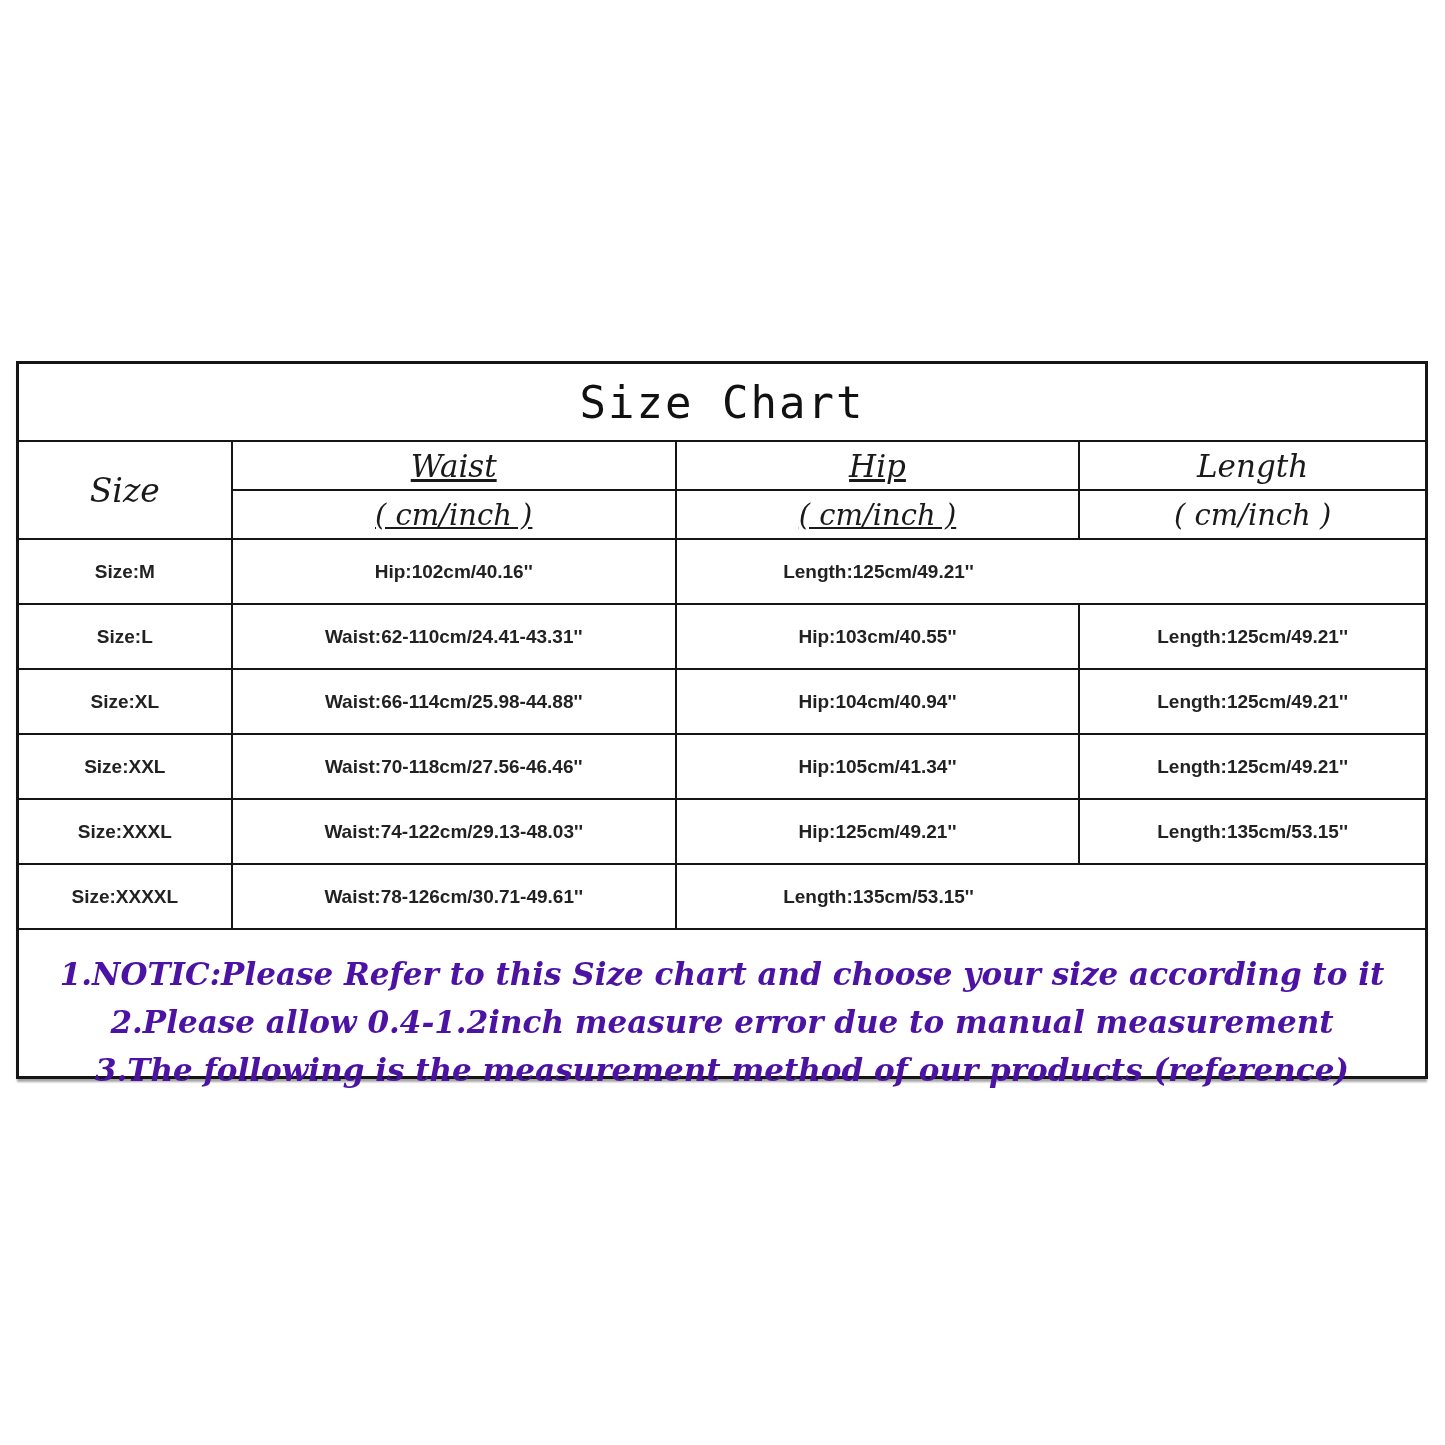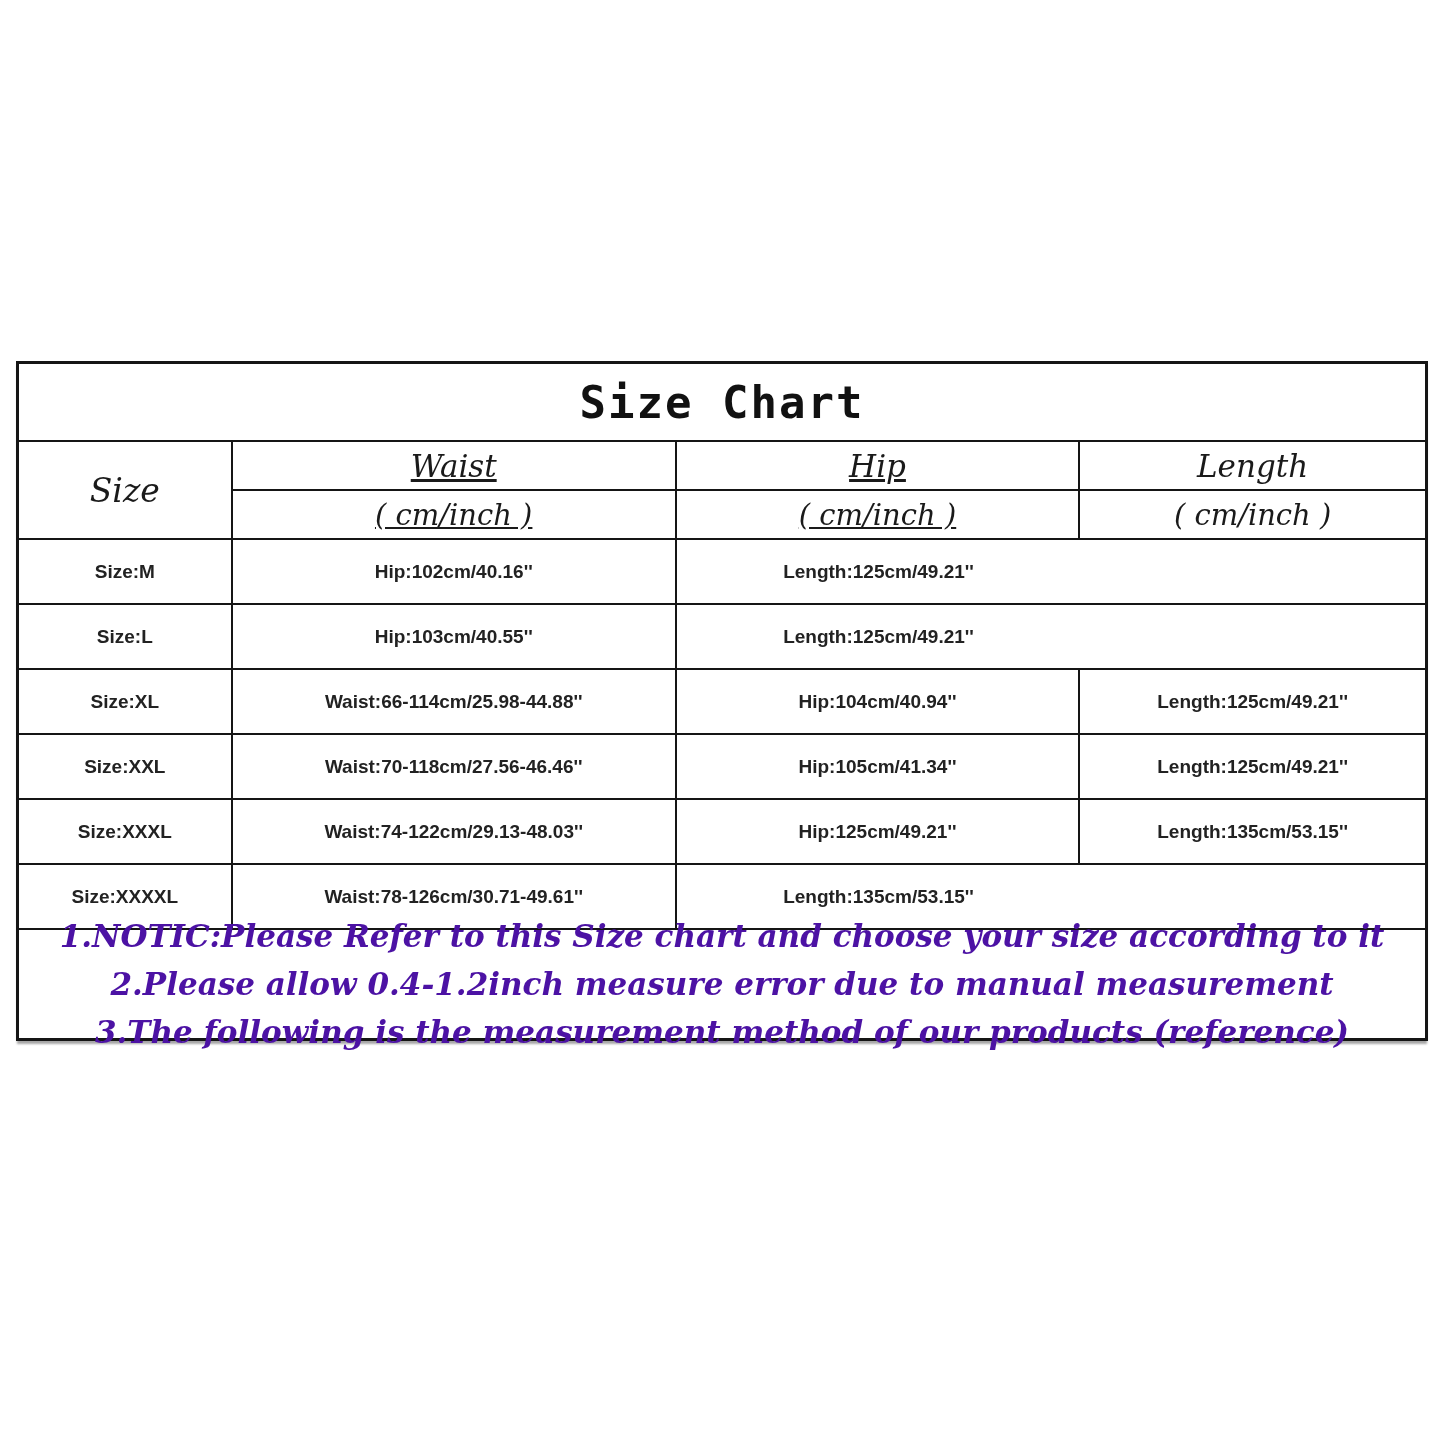--- a/index.html
+++ b/index.html
@@ -25,21 +25,21 @@
   
   .title-row {
     height: 76px;
     border-bottom: 2px solid #151515;
     display: flex;
     align-items: center;
     justify-content: center;
   }
   .title-text {
     font-family: "DejaVu Sans Mono", monospace;
-    font-weight: bold;
+    font-weight: normal;
     font-size: 44px;
     letter-spacing: 2px;
     color: #111111;
   }
   
   .grid {
     display: grid;
     grid-template-columns: 215fr 447fr 406fr 347fr;
   }
   
@@ -88,20 +88,21 @@
   }
   .data-cell.bordered { border-right: 2px solid #151515; }
   
   .notes-area {
     height: 108px;
     display: flex;
     flex-direction: column;
     align-items: center;
     justify-content: center;
     gap: 0px;
+    margin-top: 38px;
   }
   .note-line {
     font-family: "DejaVu Serif", serif;
     font-style: italic;
     font-weight: bold;
     font-size: 31px;
     line-height: 48px;
     color: #4c12a4;
     white-space: nowrap;
   }
@@ -131,20 +132,21 @@
     </div>
   </div>
 
   <div class="grid data-row">
     <div class="data-cell bordered">Size:M</div>
     <div class="data-cell bordered">Hip:102cm/40.16''</div>
     <div class="data-cell">Length:125cm/49.21''</div>
   </div>
   <div class="grid data-row">
     <div class="data-cell bordered">Size:L</div>
+    <div class="data-cell bordered">Waist:62-110cm/24.41-43.31''</div>
     <div class="data-cell bordered">Hip:103cm/40.55''</div>
     <div class="data-cell">Length:125cm/49.21''</div>
   </div>
   <div class="grid data-row">
     <div class="data-cell bordered">Size:XL</div>
     <div class="data-cell bordered">Waist:66-114cm/25.98-44.88''</div>
     <div class="data-cell bordered">Hip:104cm/40.94''</div>
     <div class="data-cell">Length:125cm/49.21''</div>
   </div>
   <div class="grid data-row">

